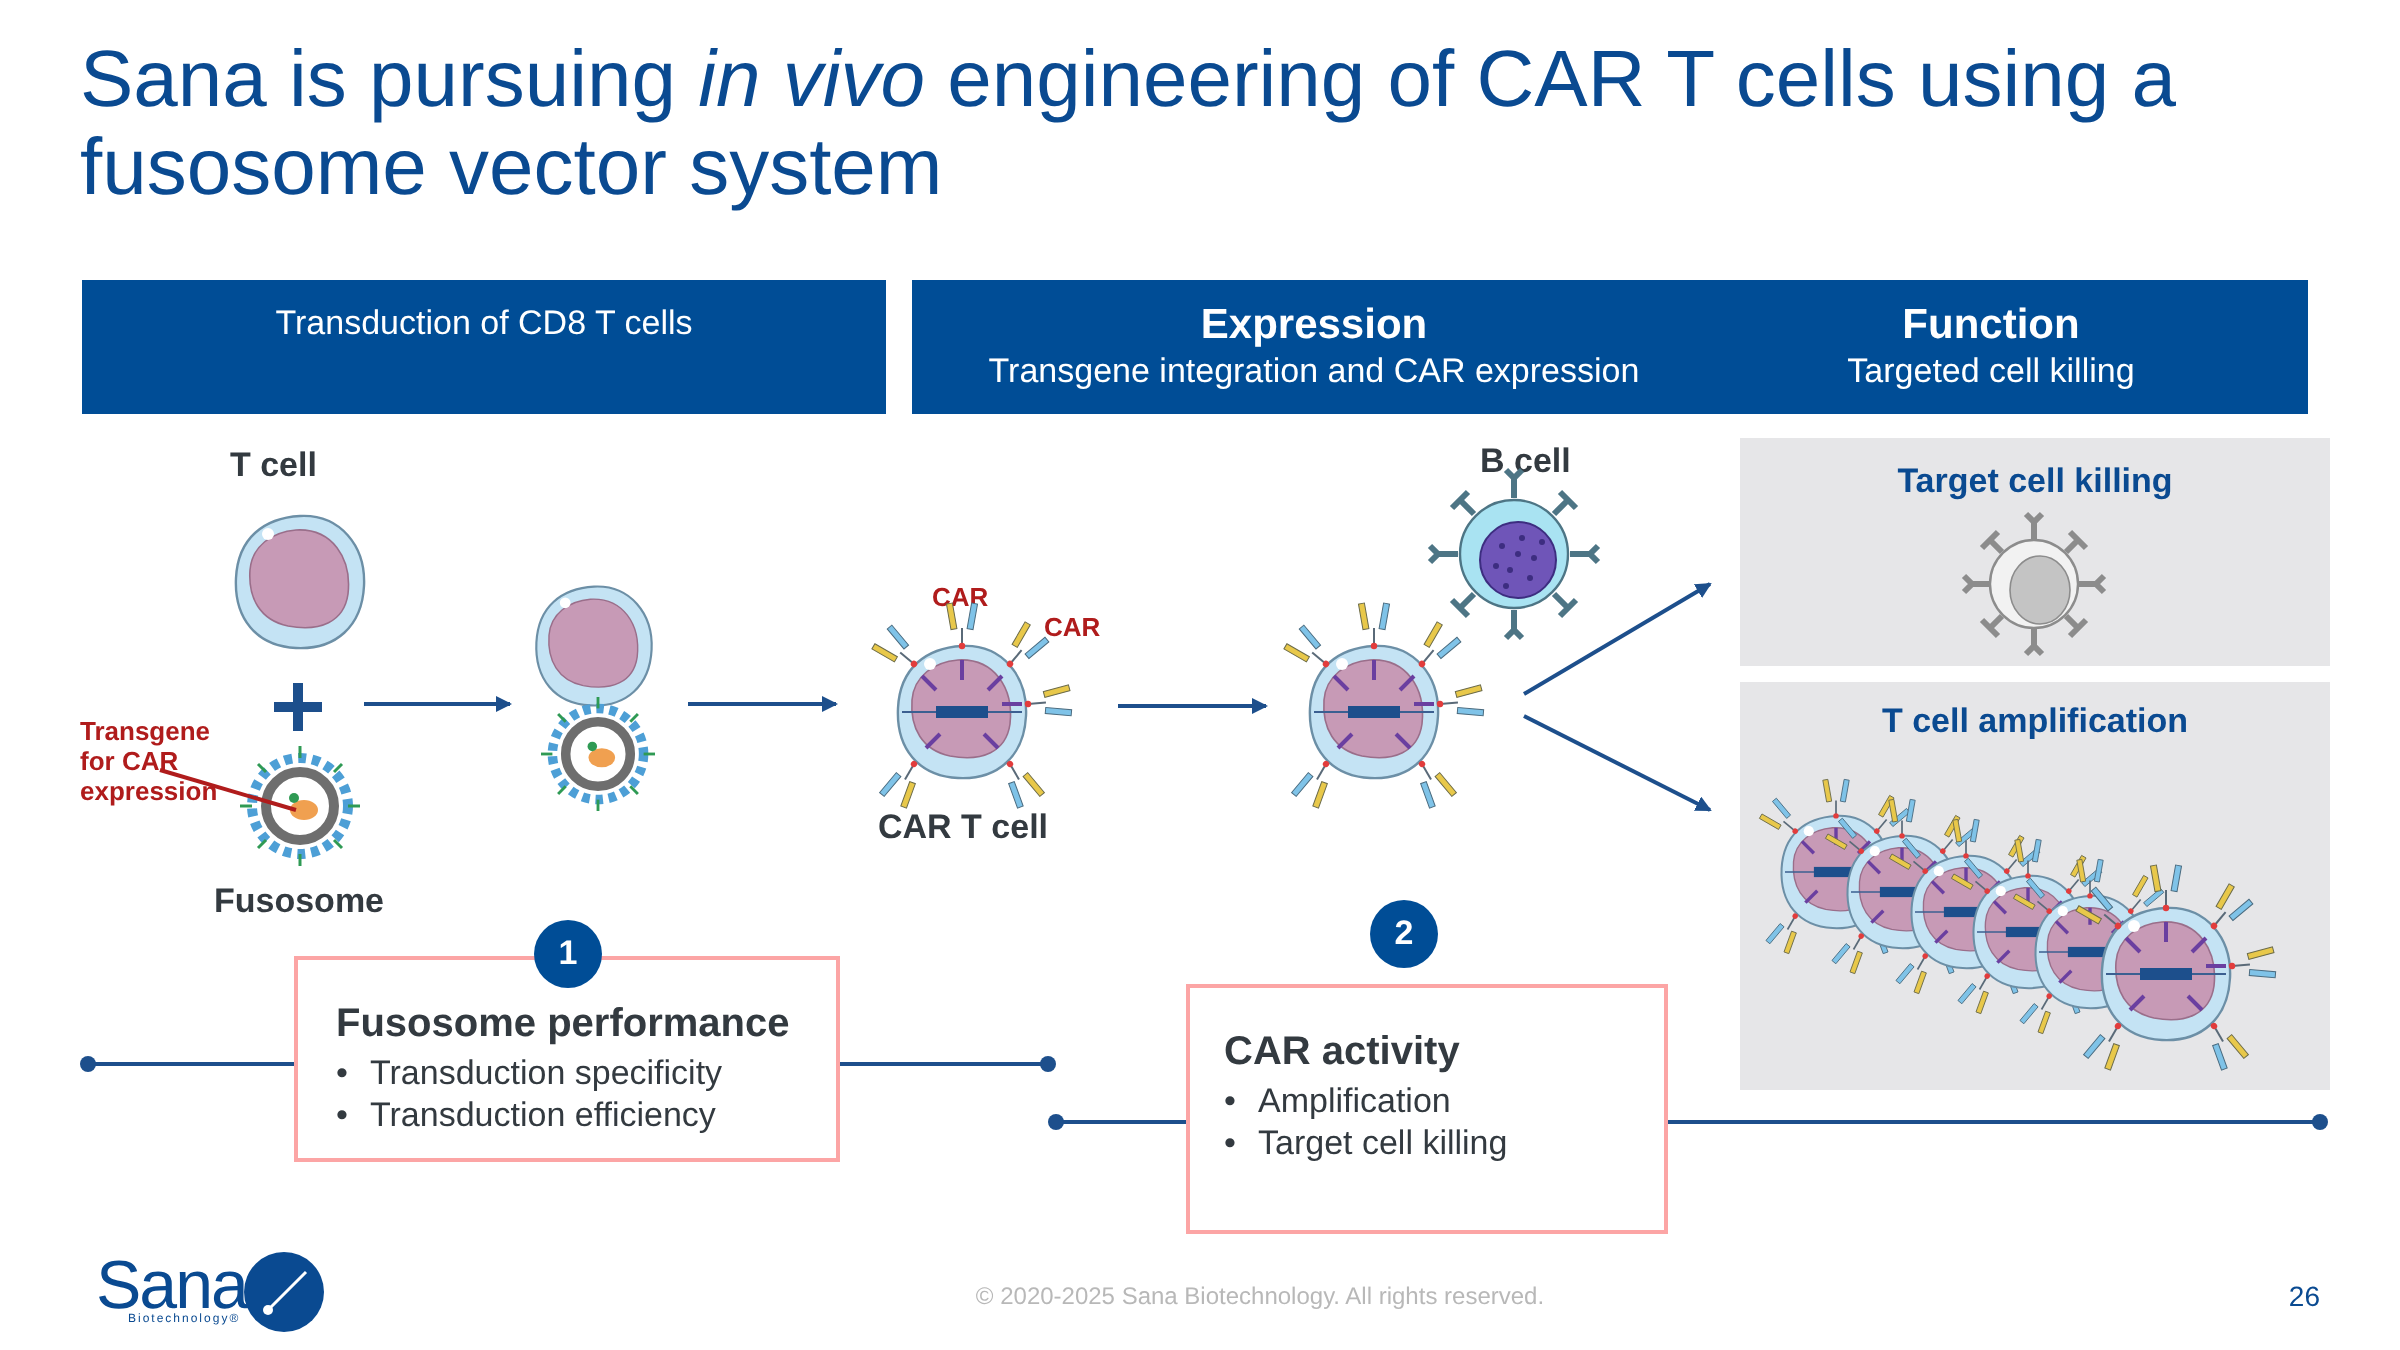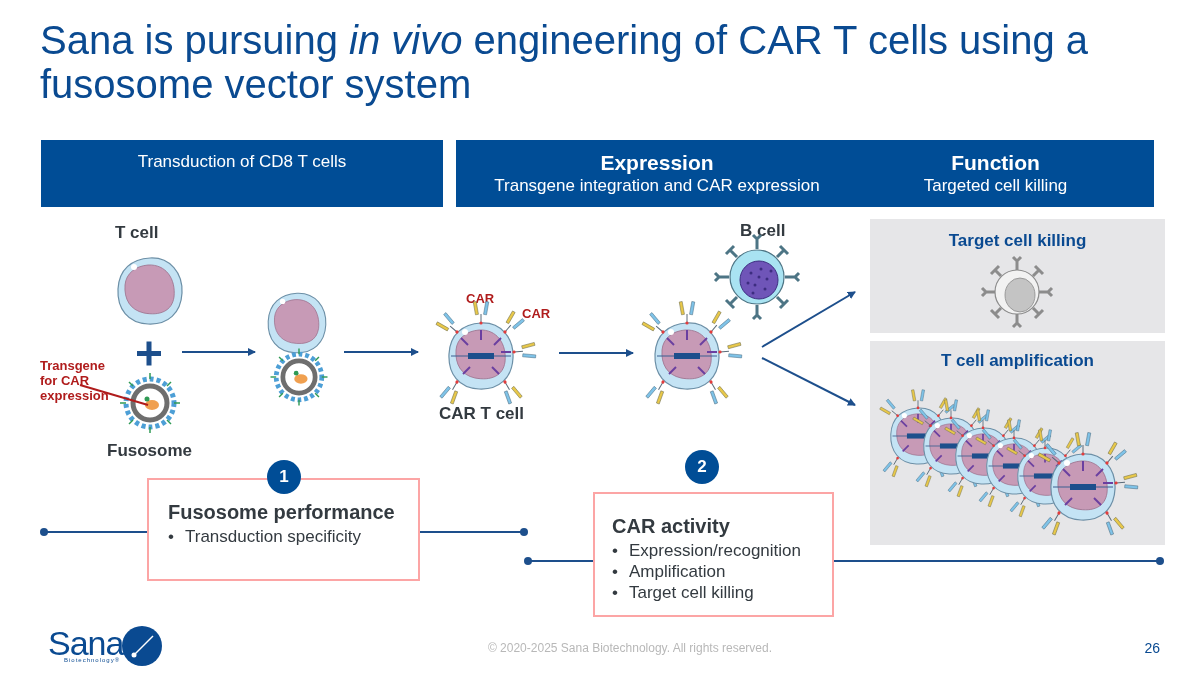--- a/index.html
+++ b/index.html
@@ -235,28 +235,28 @@
     <circle r="20" fill="#0a4a91"></circle>
     <line x1="-8" y1="9" x2="11" y2="-10" stroke="#ffffff" stroke-width="1.5"></line>
     <circle cx="-8" cy="9" r="2.5" fill="#ffffff"></circle>
   </g>
 </svg>
 
 <div class="box" style="left:147px;top:478px;width:273px;height:103px;padding:20px 0 0 19px;">
   <div class="box-title">Fusosome performance</div>
   <ul>
     <li>Transduction specificity</li>
+    <li>Transduction efficiency</li>
   </ul>
 </div>
 <div class="badge" style="left:267px;top:460px;">1</div>
 
 <div class="box" style="left:581px;top:492px;width:241px;height:125px;padding:20px 0 0 17px;margin-left:12px;">
   <div class="box-title">CAR activity</div>
   <ul>
-    <li>Expression/recognition</li>
     <li>Amplification</li>
     <li>Target cell killing</li>
   </ul>
 </div>
 <div class="badge" style="left:685px;top:450px;">2</div>
 
 <div id="logo-text" class="abs">Sana</div>
 <div id="logo-sub" class="abs">Biotechnology®</div>
 <div id="footer-copy" class="abs">© 2020-2025 Sana Biotechnology. All rights reserved.</div>
 <div id="page-num" class="abs">26</div>

